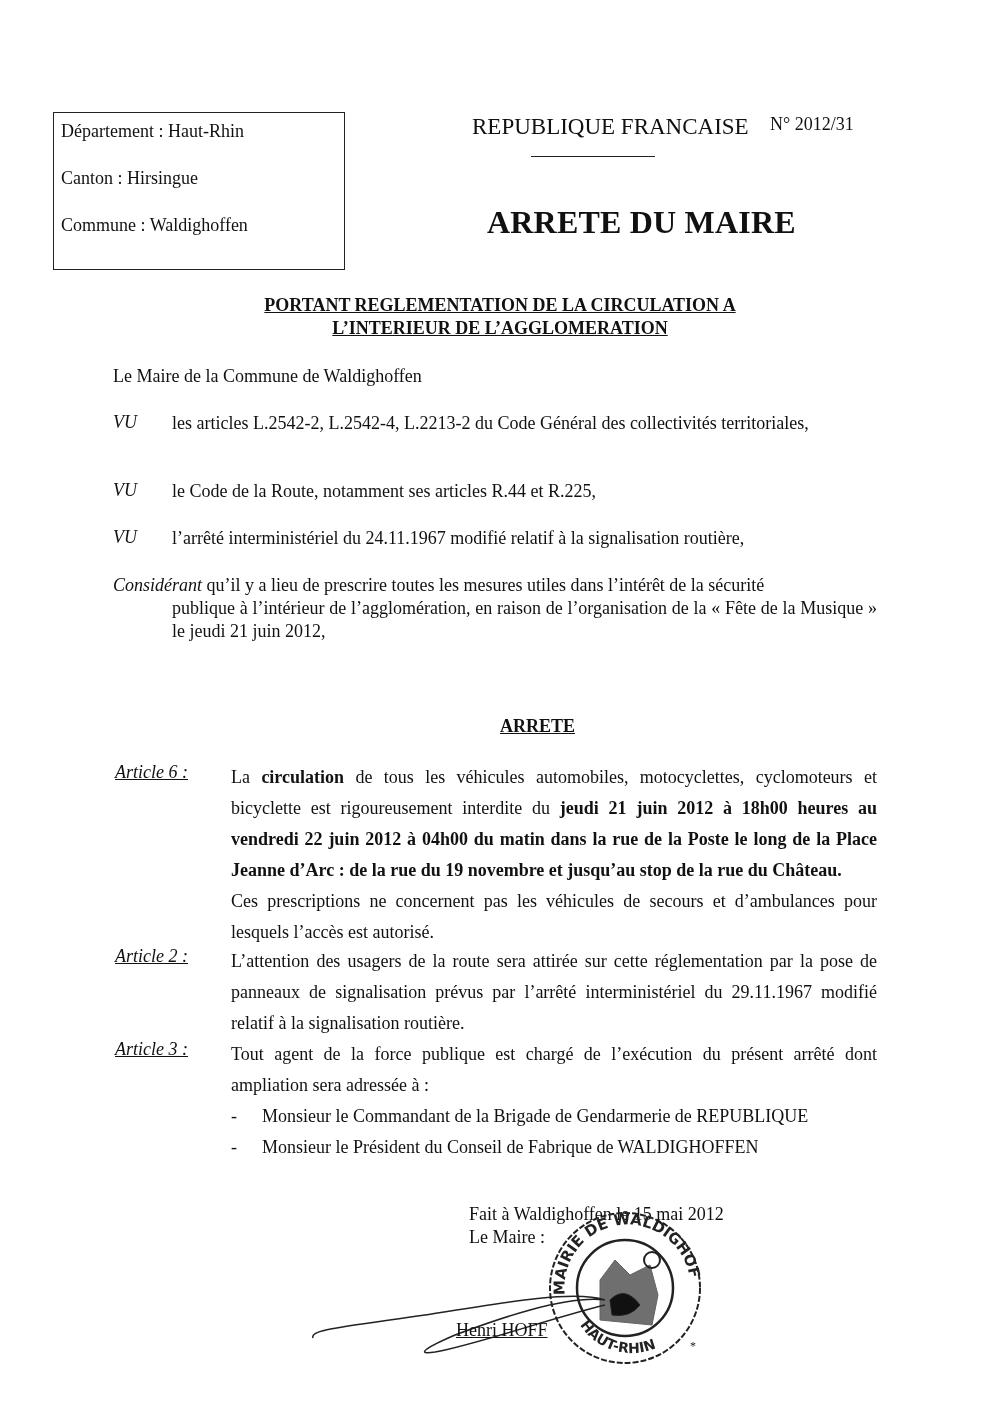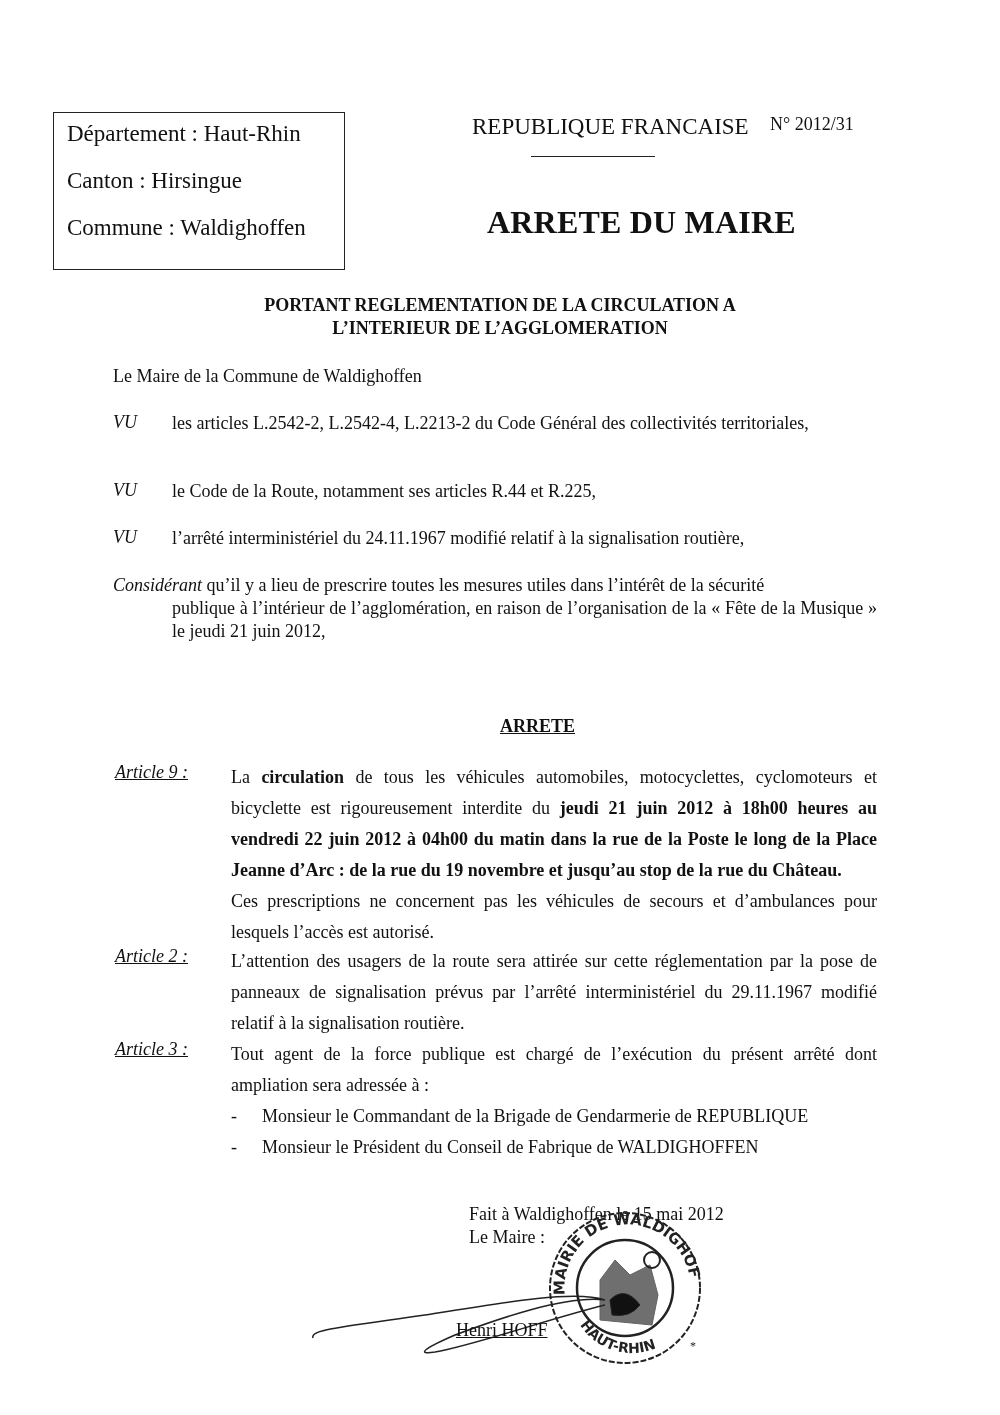--- a/index.html
+++ b/index.html
@@ -6,26 +6,26 @@
   body {
     width: 1000px; height: 1415px; position: relative; overflow: hidden;
     font-family: "Liberation Serif", "DejaVu Serif", serif;
     color: #111111;
   }
   .abs { position: absolute; }
   .header-box {
     left: 53px; top: 112px; width: 292px; height: 158px;
     border: 1.5px solid #222; box-sizing: border-box;
   }
-  .header-box .line { position: absolute; left: 13px; font-size: 23px; }
+  .header-box .line { position: absolute; left: 7px; font-size: 18px; }
   .rep { left: 472px; top: 114px; font-size: 23px; }
   .num { left: 770px; top: 114px; font-size: 18px; }
   .rule { left: 531px; top: 156px; width: 124px; height: 0; border-top: 1.5px solid #222; }
   .title { left: 443px; top: 204px; font-size: 32px; font-weight: bold; letter-spacing: 0.2px; margin-left: 44px; }
-  .subtitle { left: 100px; top: 294px; width: 800px; text-align: center; font-size: 18px; font-weight: bold; line-height: 23px; }
+  .subtitle { left: 100px; top: 294px; width: 800px; text-align: center; font-size: 18px; font-weight: bold; line-height: 23px; text-decoration: underline; }
   .intro { left: 113px; top: 366px; font-size: 18px; }
   .vu-label { left: 113px; font-style: italic; font-size: 18px; }
   .vu-text { left: 172px; width: 705px; font-size: 18px; line-height: 23px; text-align: justify; }
   .consid { left: 113px; top: 574px; width: 764px; font-size: 18px; line-height: 23px; text-align: justify; }
   .consid .indent { padding-left: 59px; display: block; }
   .arrete-head { left: 100px; top: 716px; width: 875px; text-align: center; font-size: 18px; font-weight: bold; text-decoration: underline; }
   .art-label { left: 115px; font-style: italic; text-decoration: underline; font-size: 18px; }
   .art-text { left: 231px; width: 646px; font-size: 18px; line-height: 31px; text-align: justify; }
   .bullet { display: flex; }
   .bullet .dash { width: 31px; flex: none; }
@@ -65,21 +65,21 @@
 <div class="abs vu-label" style="top:527px">VU</div>
 <div class="abs vu-text" style="top:527px">l’arrêté interministériel du 24.11.1967 modifié relatif à la signalisation routière,</div>
 
 <div class="abs consid">
   <i>Considérant</i><span> qu’il y a lieu de prescrire toutes les mesures utiles dans l’intérêt de la sécurité</span>
   <span class="indent">publique à l’intérieur de l’agglomération, en raison de l’organisation de la « Fête de la Musique » le jeudi 21 juin 2012,</span>
 </div>
 
 <div class="abs arrete-head">ARRETE</div>
 
-<div class="abs art-label" style="top:762px">Article 9 :</div>
+<div class="abs art-label" style="top:762px">Article 6 :</div>
 <div class="abs art-text" style="top:762px">
   <div><span>La </span><b>circulation</b><span> de tous les véhicules automobiles, motocyclettes, cyclomoteurs et bicyclette est rigoureusement interdite du </span><b>jeudi 21 juin 2012 à 18h00 heures au vendredi 22 juin 2012 à 04h00 du matin dans la rue de la Poste le long de la Place Jeanne d’Arc : de la rue du 19 novembre et jusqu’au stop de la rue du Château.</b></div>
   <div>Ces prescriptions ne concernent pas les véhicules de secours et d’ambulances pour lesquels l’accès est autorisé.</div>
 </div>
 
 <div class="abs art-label" style="top:946px">Article 2 :</div>
 <div class="abs art-text" style="top:946px">L’attention des usagers de la route sera attirée sur cette réglementation par la pose de panneaux de signalisation prévus par l’arrêté interministériel du 29.11.1967 modifié relatif à la signalisation routière.</div>
 
 <div class="abs art-label" style="top:1039px">Article 3 :</div>
 <div class="abs art-text" style="top:1039px">

